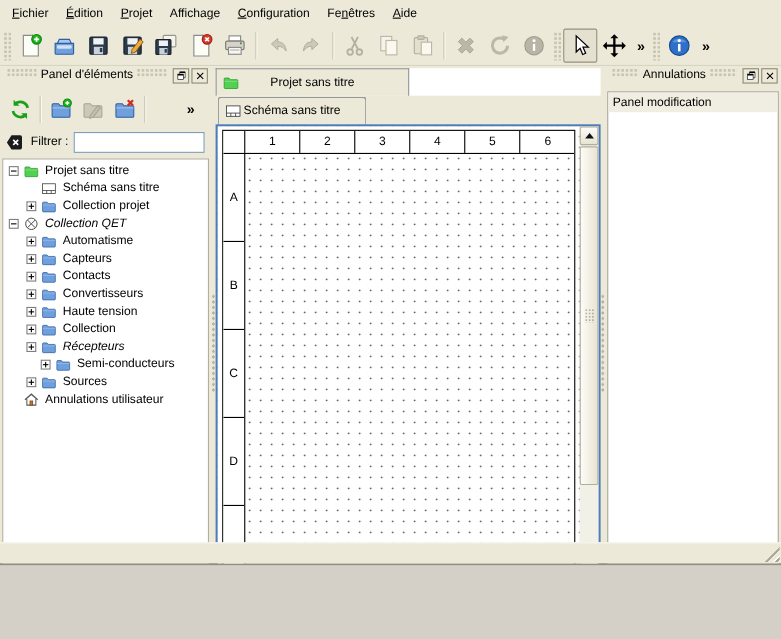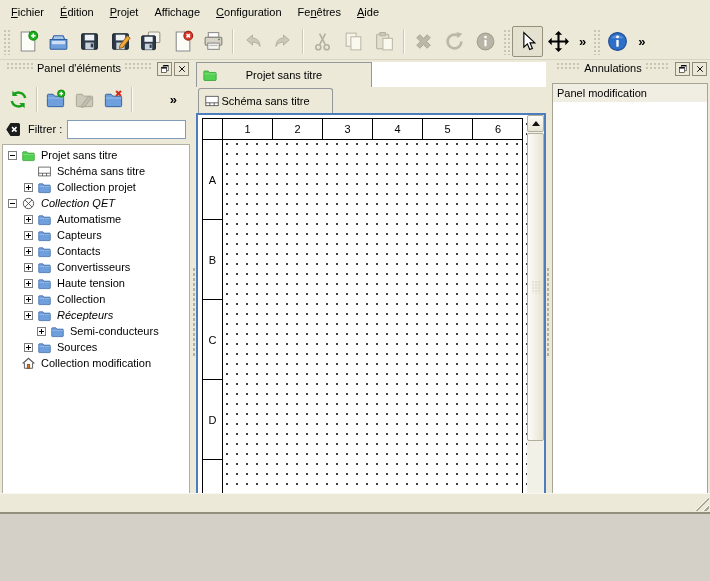--- a/index.html
+++ b/index.html
@@ -515,21 +515,21 @@
           </div>
           <div class="tree-row" style="padding-left: 5px;">
             <span class="exp-spacer"></span>
             <span class="tree-icon">
               <svg viewBox="0 0 22 22">
                 <path d="M2.5 11L11 3.5 19.5 11" fill="none" stroke="#5a5a5a" stroke-width="1.8"></path>
                 <path d="M5 9.8V18h12V9.8" fill="#fdfdfd" stroke="#5a5a5a" stroke-width="1.4"></path>
                 <rect x="9.2" y="12.5" width="3.6" height="5.5" fill="#c87824" stroke="#7a4210"></rect>
               </svg>
             </span>
-            <span class="tree-label">Collection modification</span>
+            <span class="tree-label">Annulations utilisateur</span>
           </div>
         </div>
     </div>
 
     <div class="vsplit"></div>
 
     <div class="center">
       <div class="tabbar1">
         <div class="tab1">
           <span class="tab-icon" id="tab1-icon">

